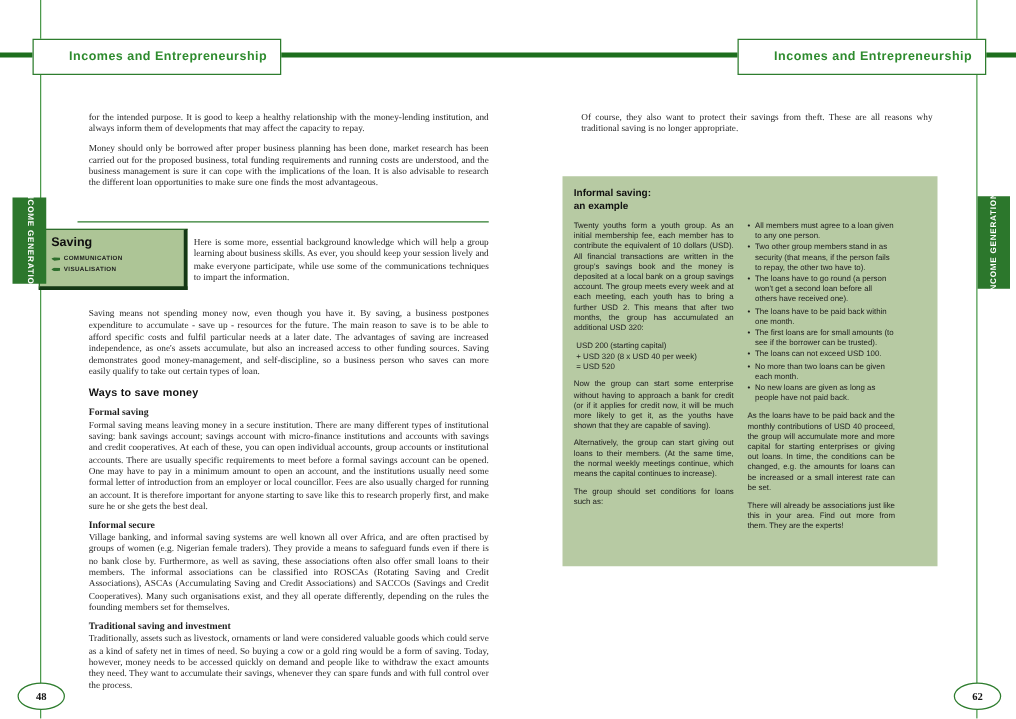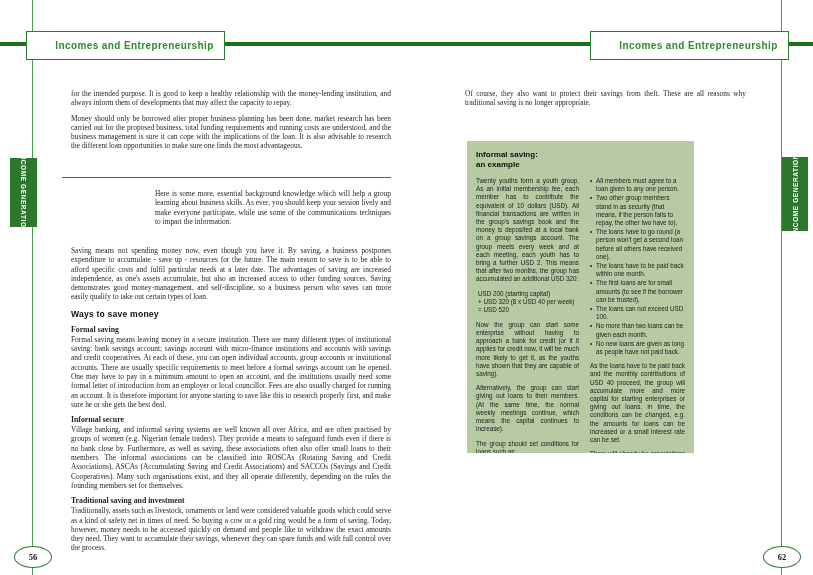--- a/index.html
+++ b/index.html
@@ -39,21 +39,21 @@
               background:#adc596;border-top:1px solid #2d6e2d;border-left:1px solid #2d6e2d;
               border-right:3px solid #153815;border-bottom:3px solid #153815;padding:5px 4px 0 9px;}
   .saving-title{font-family:"Liberation Sans",sans-serif;font-weight:bold;font-size:10px;color:#0e0e0e;margin-bottom:4px;}
   .saving-item{display:flex;align-items:center;gap:3px;margin-top:2.5px;}
   .saving-item span{font-family:"Liberation Sans",sans-serif;font-weight:bold;font-size:5px;
                     letter-spacing:.3px;color:#1c1c1c;}
   .dash-icon{display:inline-block;width:7px;height:3px;background:#2d6e2d;
              clip-path:polygon(0 50%,35% 0,100% 15%,100% 85%,35% 100%);}
   
   .rp-top{position:absolute;left:465px;top:89px;width:281px;}
-  .example-box{position:absolute;left:467px;top:141px;width:227px;height:312px;box-sizing:border-box;
+  .example-box{position:absolute;left:450px;top:141px;width:300px;height:312px;box-sizing:border-box;
                background:#b7caa3;padding:9px 9px 16px;overflow:hidden;
                font-family:"Liberation Sans",sans-serif;color:#1b1b1b;}
   .ex-title{font-weight:bold;font-size:8px;line-height:9.5px;color:#101010;margin-bottom:8px;}
   .ex-cols{display:flex;gap:11px;}
   .ex-col-l{width:128px;} .ex-col-r{width:118px;}
   .example-box p{font-size:6.3px;line-height:8.2px;text-align:justify;margin:0 0 6px;
                  font-family:"Liberation Sans",sans-serif;}
   .calc{margin:0 0 6px 2px;}
   .calc div{font-size:6.3px;line-height:8.4px;}
   .ex-bullets{list-style:none;margin:0 0 6px;padding:0;}
@@ -76,38 +76,49 @@
     <span>INCOME GENERATION</span>
   </div>
 
   <div class="lp-top flow">
     <p>for the intended purpose. It is good to keep a healthy relationship with the money-lending institution, and always inform them of developments that may affect the capacity to repay.</p>
     <p>Money should only be borrowed after proper business planning has been done, market research has been carried out for the proposed business, total funding requirements and running costs are understood, and the business management is sure it can cope with the implications of the loan. It is also advisable to research the different loan opportunities to make sure one finds the most advantageous.</p>
   </div>
 
   <div class="hr-green"></div>
 
+  <div class="saving-box">
+    <div class="saving-title">Saving</div>
+    <div class="saving-item">
+      <i class="dash-icon"></i>
+      <span>COMMUNICATION</span>
+    </div>
+    <div class="saving-item">
+      <i class="dash-icon"></i>
+      <span>VISUALISATION</span>
+    </div>
+  </div>
 
   <div class="lp-intro flow">
     <p>Here is some more, essential background knowledge which will help a group learning about business skills. As ever, you should keep your session lively and make everyone participate, while use some of the communications techniques to impart the information.</p>
   </div>
 
   <div class="lp-main flow">
     <p>Saving means not spending money now, even though you have it. By saving, a business postpones expenditure to accumulate - save up - resources for the future. The main reason to save is to be able to afford specific costs and fulfil particular needs at a later date. The advantages of saving are increased independence, as one's assets accumulate, but also an increased access to other funding sources. Saving demonstrates good money-management, and self-discipline, so a business person who saves can more easily qualify to take out certain types of loan.</p>
     <div class="ways-heading">Ways to save money</div>
     <div class="subhead">Formal saving</div>
     <p>Formal saving means leaving money in a secure institution. There are many different types of institutional saving: bank savings account; savings account with micro-finance institutions and accounts with savings and credit cooperatives. At each of these, you can open individual accounts, group accounts or institutional accounts. There are usually specific requirements to meet before a formal savings account can be opened. One may have to pay in a minimum amount to open an account, and the institutions usually need some formal letter of introduction from an employer or local councillor. Fees are also usually charged for running an account. It is therefore important for anyone starting to save like this to research properly first, and make sure he or she gets the best deal.</p>
     <div class="subhead">Informal secure</div>
     <p>Village banking, and informal saving systems are well known all over Africa, and are often practised by groups of women (e.g. Nigerian female traders). They provide a means to safeguard funds even if there is no bank close by. Furthermore, as well as saving, these associations often also offer small loans to their members. The informal associations can be classified into ROSCAs (Rotating Saving and Credit Associations), ASCAs (Accumulating Saving and Credit Associations) and SACCOs (Savings and Credit Cooperatives). Many such organisations exist, and they all operate differently, depending on the rules the founding members set for themselves.</p>
     <div class="subhead">Traditional saving and investment</div>
     <p>Traditionally, assets such as livestock, ornaments or land were considered valuable goods which could serve as a kind of safety net in times of need. So buying a cow or a gold ring would be a form of saving. Today, however, money needs to be accessed quickly on demand and people like to withdraw the exact amounts they need. They want to accumulate their savings, whenever they can spare funds and with full control over the process.</p>
   </div>
 
   <div class="oval left">
-    <span>56</span>
+    <span>48</span>
   </div>
 
   <div class="header-box right">
     <span>Incomes and Entrepreneurship</span>
   </div>
   <div class="tab right">
     <span>INCOME GENERATION</span>
   </div>
 
   <div class="rp-top flow">

